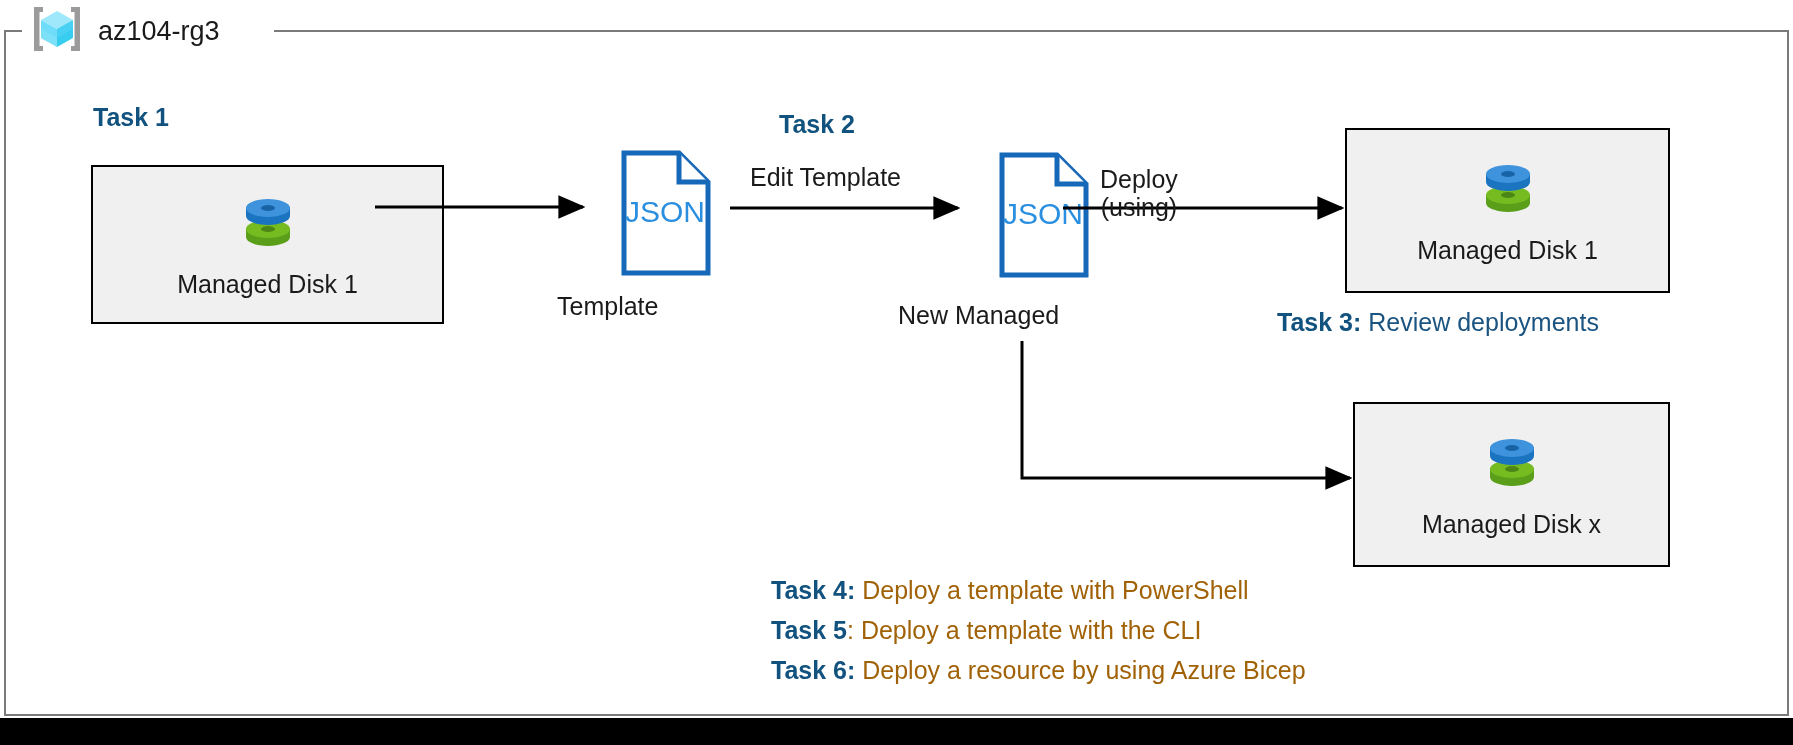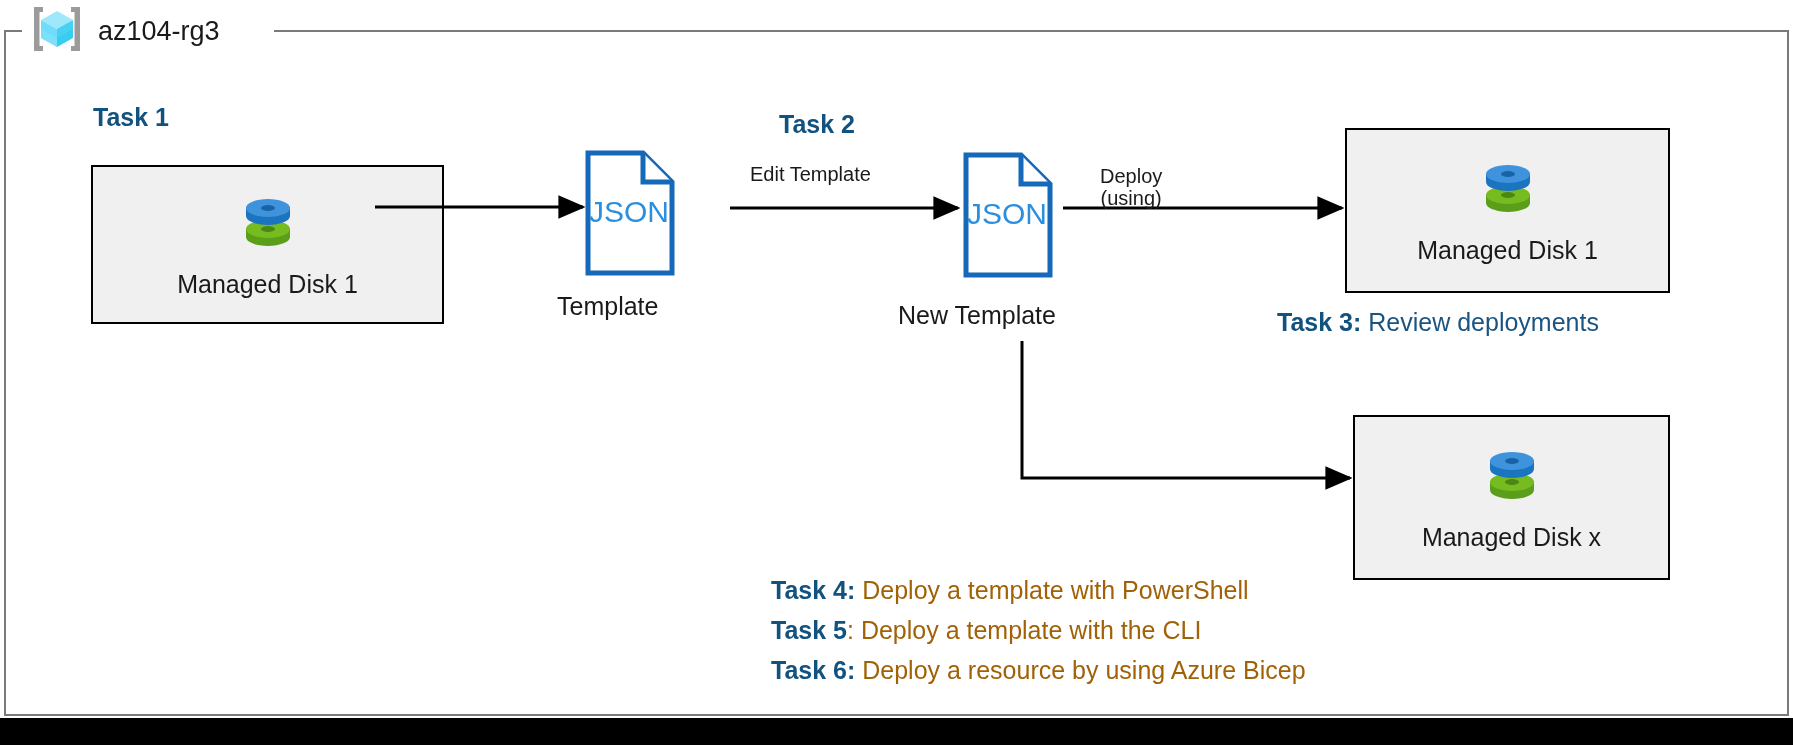--- a/index.html
+++ b/index.html
@@ -87,33 +87,34 @@
     background: #f0f0f0;
     box-sizing: border-box;
     display: flex;
     flex-direction: column;
     align-items: center;
     justify-content: center;
     gap: 14px;
   }
   #disk-box-1 { left: 91px;  top: 165px; width: 353px; height: 159px; }
   #disk-box-2 { left: 1345px; top: 128px; width: 325px; height: 165px; }
-  #disk-box-3 { left: 1353px; top: 402px; width: 317px; height: 165px; margin-top: 13px; }
+  #disk-box-3 { left: 1353px; top: 402px; width: 317px; height: 165px; }
 
   .resource-label {
     font-size: 25px;
     color: #1a1a1a;
     line-height: 1.1;
     white-space: nowrap;
   }
   .disk-icon { display: block; }
 
   
   .json-doc {
     position: absolute;
+    margin-left: 36px;
   }
   #json-doc-1 { left: 585px;  top: 150px; }
   #json-doc-2 { left: 963px;  top: 152px; }
 
   .doc-caption {
     position: absolute;
     font-size: 25px;
     color: #1a1a1a;
     white-space: nowrap;
     line-height: 1;
@@ -126,21 +127,21 @@
     position: absolute;
     left: 0;
     top: 0;
     width: 1793px;
     height: 745px;
     pointer-events: none;
   }
 
   .edge-label {
     position: absolute;
-    font-size: 20px;
+    font-size: 25px;
     color: #1a1a1a;
     white-space: nowrap;
     line-height: 1.12;
     text-align: center;
   }
   #label-edit-template { left: 750px;  top: 163px; }
   #label-deploy        { left: 1100px; top: 165px; }
 
   
   .task-note {
@@ -228,21 +229,21 @@
   <div id="task2-panel"></div>
   <div id="task2-heading" class="task-heading">Task 2</div>
 
   <div id="json-doc-2" class="json-doc">
     <svg width="90" height="126" viewBox="0 0 90 126" aria-hidden="true">
       <path d="M3 3 H58 L87 32 V123 H3 Z" fill="#ffffff" stroke="#1668b8" stroke-width="5"></path>
       <path d="M58 3 L58 32 L87 32" fill="#ffffff" stroke="#1668b8" stroke-width="5"></path>
       <text x="44" y="72" text-anchor="middle" font-family="Liberation Sans, sans-serif" font-size="30" fill="#2b8fe0">JSON</text>
     </svg>
   </div>
-  <div id="caption-new-template" class="doc-caption">New Template</div>
+  <div id="caption-new-template" class="doc-caption">New Managed</div>
 
   <div id="disk-box-2" class="resource-box">
     <span class="disk-icon">
       <svg width="60" height="62" viewBox="0 0 60 62" aria-hidden="true">
         <ellipse cx="30" cy="46" rx="22" ry="9" fill="#5b9e19"></ellipse>
         <rect x="8" y="37" width="44" height="9" fill="#5b9e19"></rect>
         <ellipse cx="30" cy="38" rx="22" ry="9" fill="#76bc21"></ellipse>
         <ellipse cx="30" cy="38" rx="7" ry="3" fill="#4c8615"></ellipse>
         <ellipse cx="30" cy="25" rx="22" ry="9" fill="#1a74bf"></ellipse>
         <rect x="8" y="16" width="44" height="9" fill="#1a74bf"></rect>

